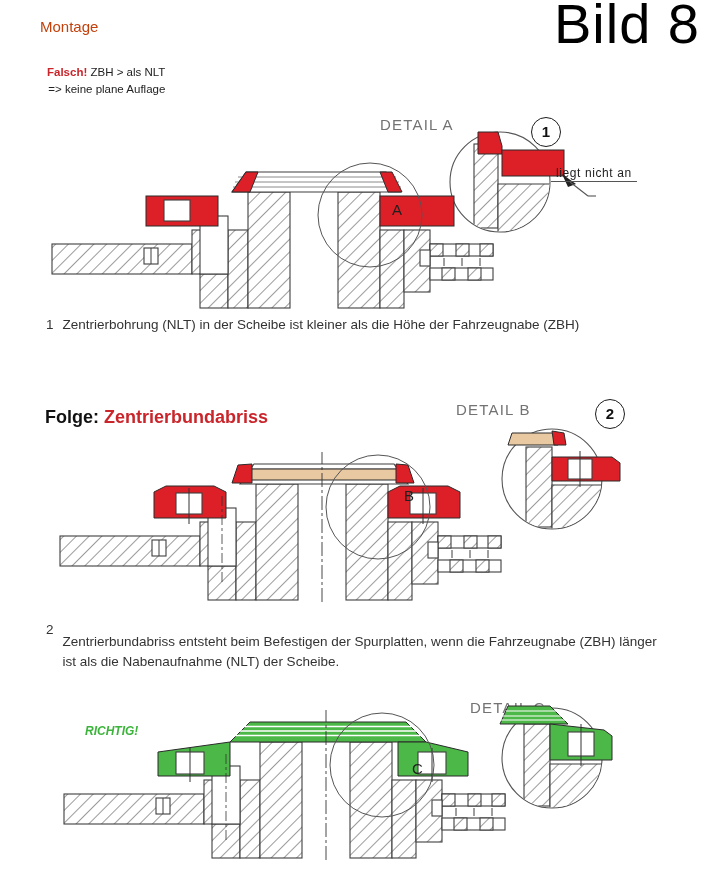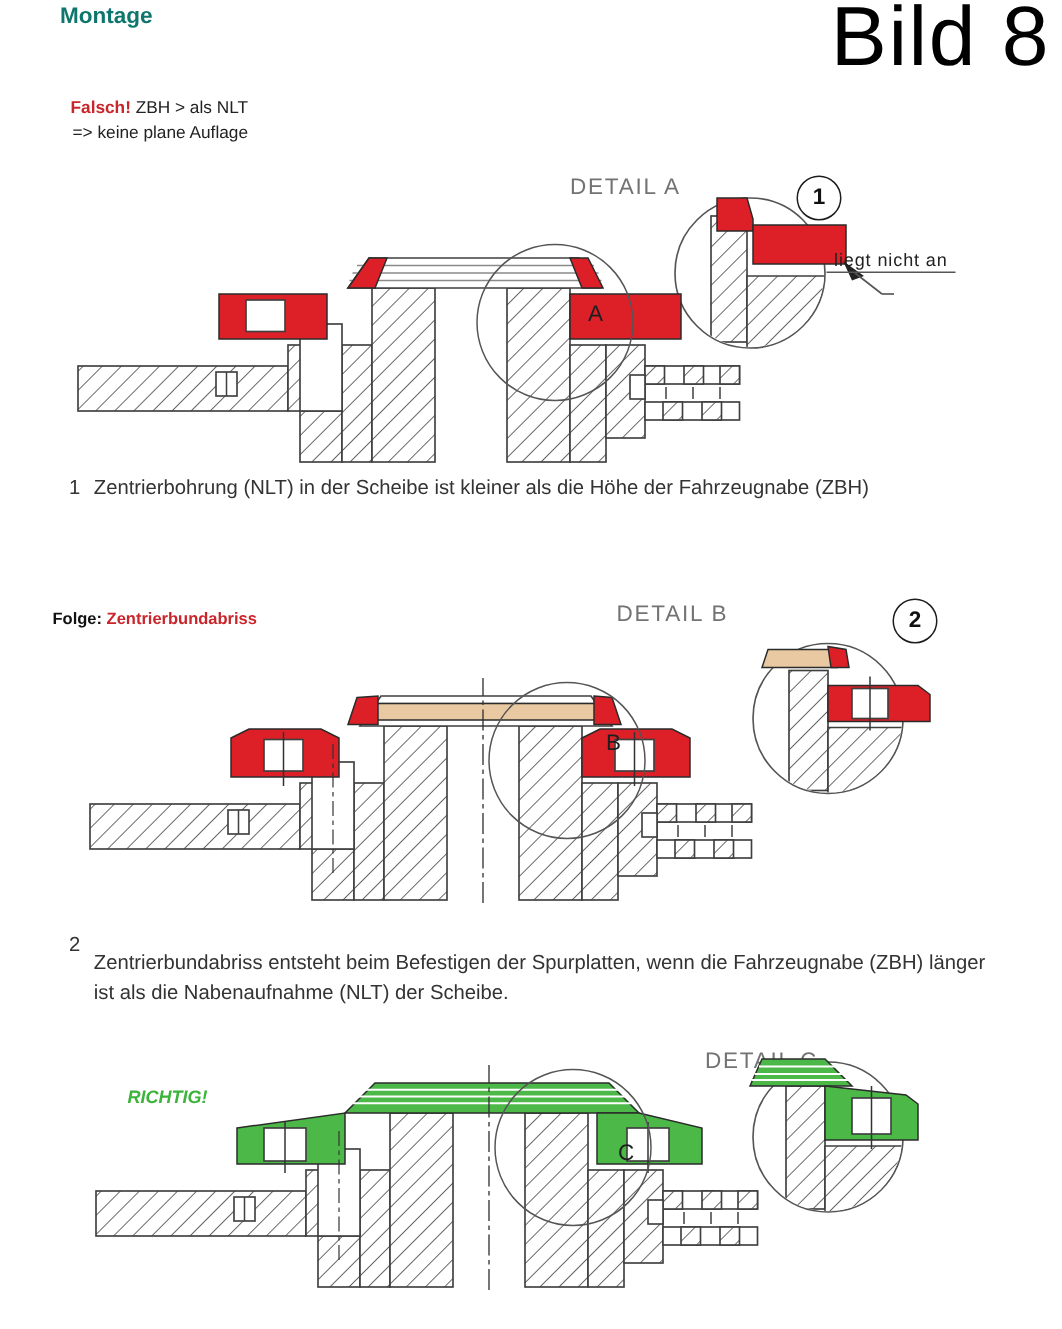--- a/index.html
+++ b/index.html
@@ -1,43 +1,43 @@
 <!DOCTYPE html>
 <html style="--wrong: #dd2027; --ok: #4cb848; --tan: #e8c9a2; --text-red: #c9252b; --text-green: #3cb43c;"><head>
 <meta charset="utf-8">
 <style>
   html,body{margin:0;padding:0;}
   body{width:708px;height:886px;background:#ffffff;position:relative;overflow:hidden;
        font-family:"Liberation Sans", sans-serif;}
   .abs{position:absolute;}
-  #page-title{left:40px;top:2px;font-size:15px;color:#0f766e;font-weight:bold;}
+  #page-title{left:40px;top:18px;font-size:15px;color:#c2410c;}
   #figure-number{right:8px;top:-4px;font-size:56px;line-height:1;color:#000;letter-spacing:1px;}
   .note{font-size:11.5px;line-height:17px;color:#222;text-align:right;}
   #note-falsch{left:47px;top:64px;}
   .red-bold{color:var(--text-red);font-weight:bold;}
   .green-bold{color:var(--text-green);font-weight:bold;}
   .detail-title{font-size:15px;letter-spacing:1.2px;color:#737373;}
   #detail-a-title{left:380px;top:116px;}
-  #detail-b-title{left:411px;top:401px;}
+  #detail-b-title{left:456px;top:401px;}
   #detail-c-title{left:434px;top:699px;margin-left:36px;}
   .badge{width:28px;height:28px;border:1.7px solid #1d1d1d;border-radius:50%;
          font-size:15px;font-weight:bold;color:#111;text-align:center;line-height:27px;background:#fff;}
   #badge-1{left:531px;top:117px;}
   #badge-2{left:595px;top:399px;}
   .zone-label{font-size:15px;color:#1f1f1f;letter-spacing:.5px;}
   #zone-a{left:392px;top:201px;}
   #zone-b{left:404px;top:487px;}
   #zone-c{left:412px;top:760px;}
   #annotation-a{left:551px;top:166px;font-size:12px;color:#222;letter-spacing:.6px;
                 border-bottom:1.3px solid #555;padding:0 5px 1px 5px;}
   .caption{font-size:13.5px;color:#333;display:flex;gap:9px;line-height:20px;}
   #caption-1{left:46px;top:315px;}
   #caption-2{left:46px;top:620px;}
   #caption-2 .cap-text{max-width:600px;margin-top:12px;}
-  #note-folge{left:35px;top:407px;font-size:11px;color:#111;}
+  #note-folge{left:45px;top:407px;font-size:18px;color:#111;}
   #note-folge b{color:#111;}
   #note-richtig{left:85px;top:724px;font-size:12px;font-style:italic;}
   svg{display:block;}
   .figwrap{pointer-events:none;}
 </style>
 </head>
 <body>
 
 <svg width="0" height="0" class="abs" aria-hidden="true">
   <defs>

